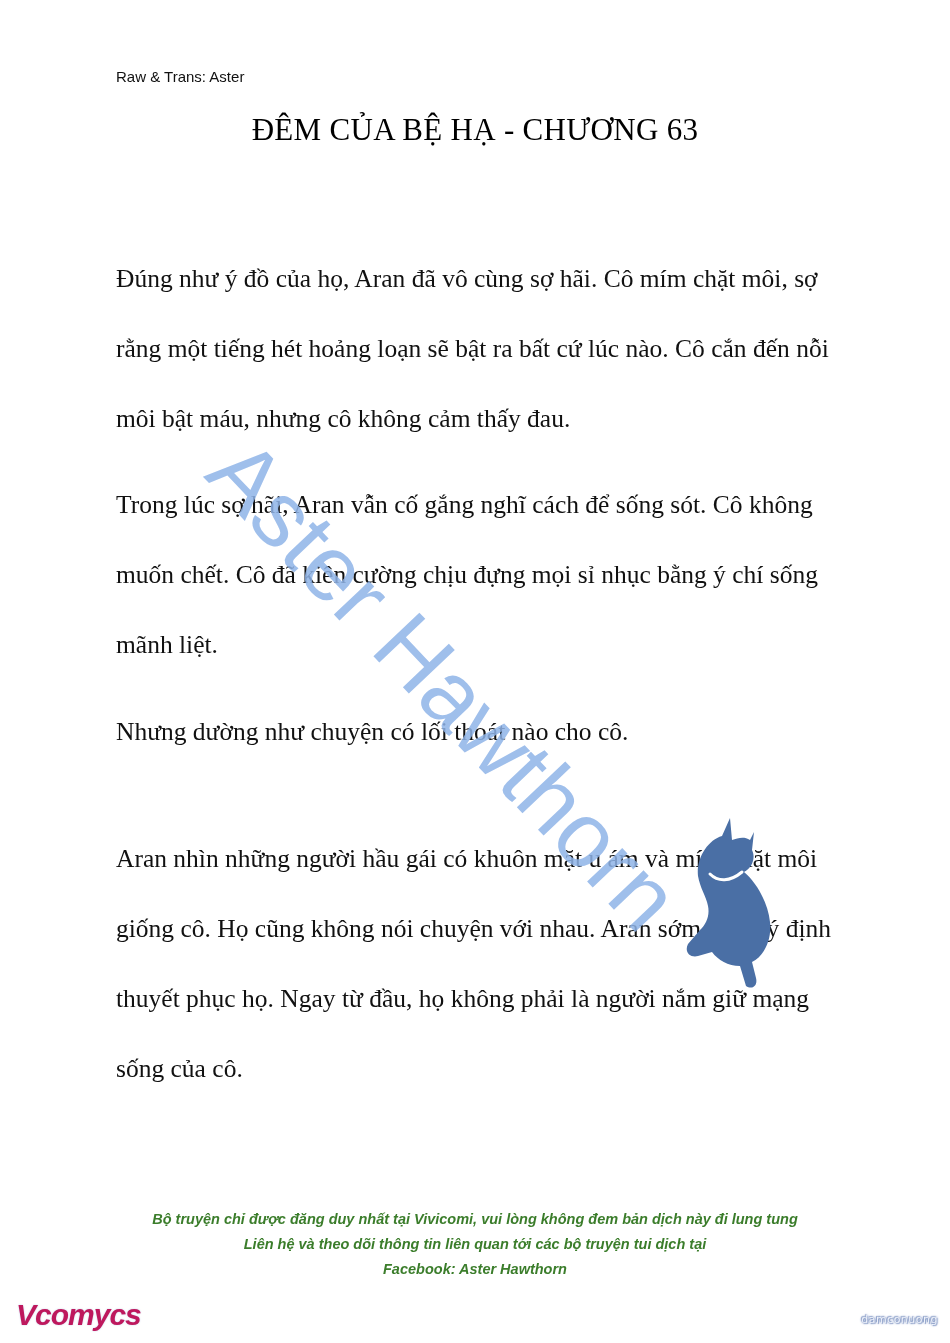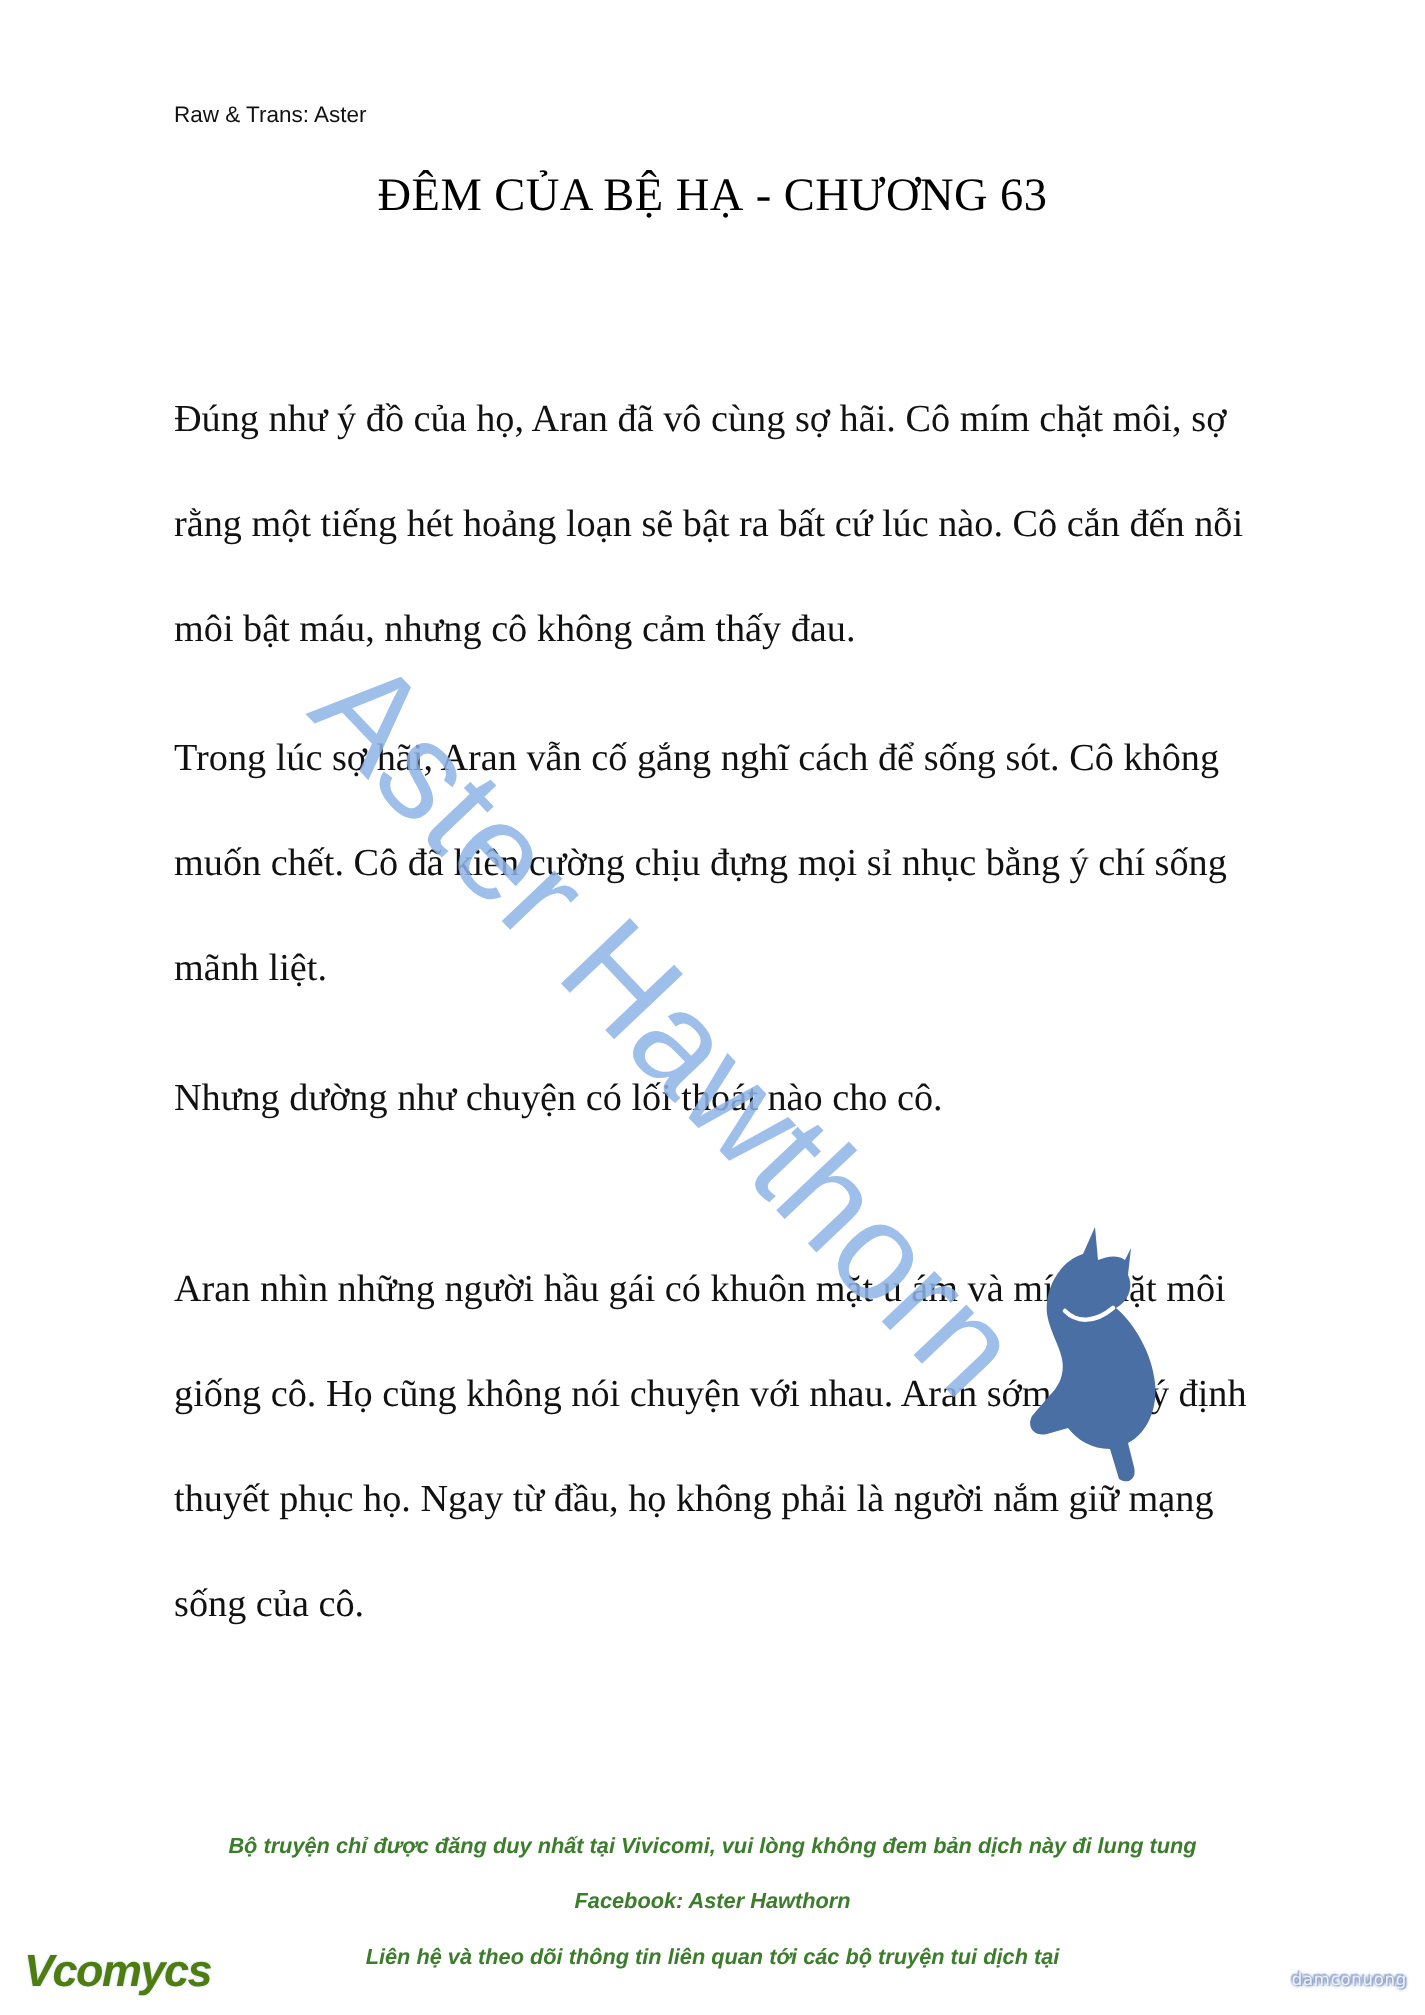--- a/index.html
+++ b/index.html
@@ -79,30 +79,30 @@
       width: 950px;
       top: 1207px;
       text-align: center;
       font-family: "Liberation Sans", sans-serif;
       font-style: italic;
       font-weight: bold;
       font-size: 14.5px;
       line-height: 25px;
       color: #3b7d2b;
     }
-    .footer div { margin: 12px; }
+    .footer div { margin: 0; }
     .logo {
       position: absolute;
       left: 16px;
       top: 1298px;
       font-family: "Liberation Sans", sans-serif;
       font-style: italic;
       font-weight: bold;
       font-size: 30px;
-      color: #4d7c0f;
+      color: #be185d;
       letter-spacing: -1px;
       text-shadow: 0 0 2px #c6d0ea;
     }
     .site-mark {
       position: absolute;
       right: 12px;
       top: 1313px;
       font-family: "DejaVu Sans", sans-serif;
       font-size: 11px;
       color: #eef2fb;
@@ -143,19 +143,19 @@
     L28 120
     C34 114 38 106 36 96
     C34 86 28 78 26 66
     C24 48 36 30 50 26
     Z"></path>
   <path fill="none" stroke="#ffffff" stroke-width="3" stroke-linecap="round" d="M38 64 C46 72 58 72 70 62"></path>
 </svg>
 
 <div class="footer">
   <div>Bộ truyện chỉ được đăng duy nhất tại Vivicomi, vui lòng không đem bản dịch này đi lung tung</div>
+  <div>Liên hệ và theo dõi thông tin liên quan tới các bộ truyện tui dịch tại</div>
   <div>Facebook: Aster Hawthorn</div>
-  <div>Liên hệ và theo dõi thông tin liên quan tới các bộ truyện tui dịch tại</div>
 </div>
 
 <div class="logo">Vcomycs</div>
 
 <div class="site-mark">damconuong</div>
 
 </body></html>

